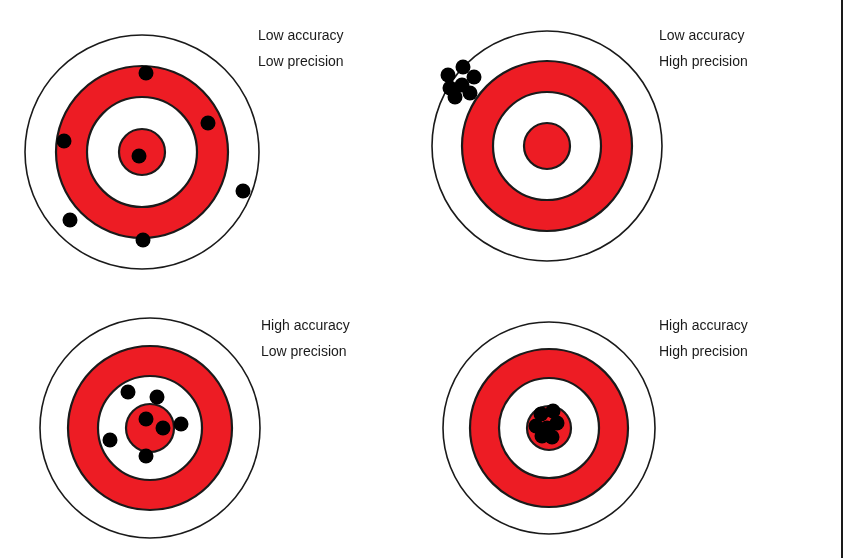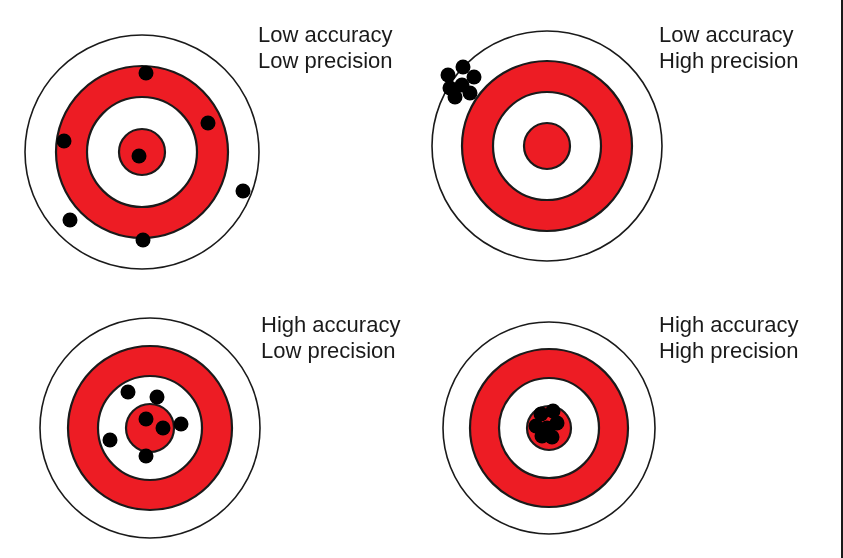--- a/index.html
+++ b/index.html
@@ -15,21 +15,21 @@
     background: #ffffff;
     overflow: hidden;
   }
   #diagram-svg {
     position: absolute;
     left: 0;
     top: 0;
   }
   .panel-label {
     position: absolute;
-    font-size: 22px;
+    font-size: 14px;
     line-height: 26px;
     color: #1a1a1a;
     white-space: nowrap;
   }
   .panel-label span { display: block; }
   #right-edge-line {
     position: absolute;
     right: 0;
     top: 0;
     width: 2px;

